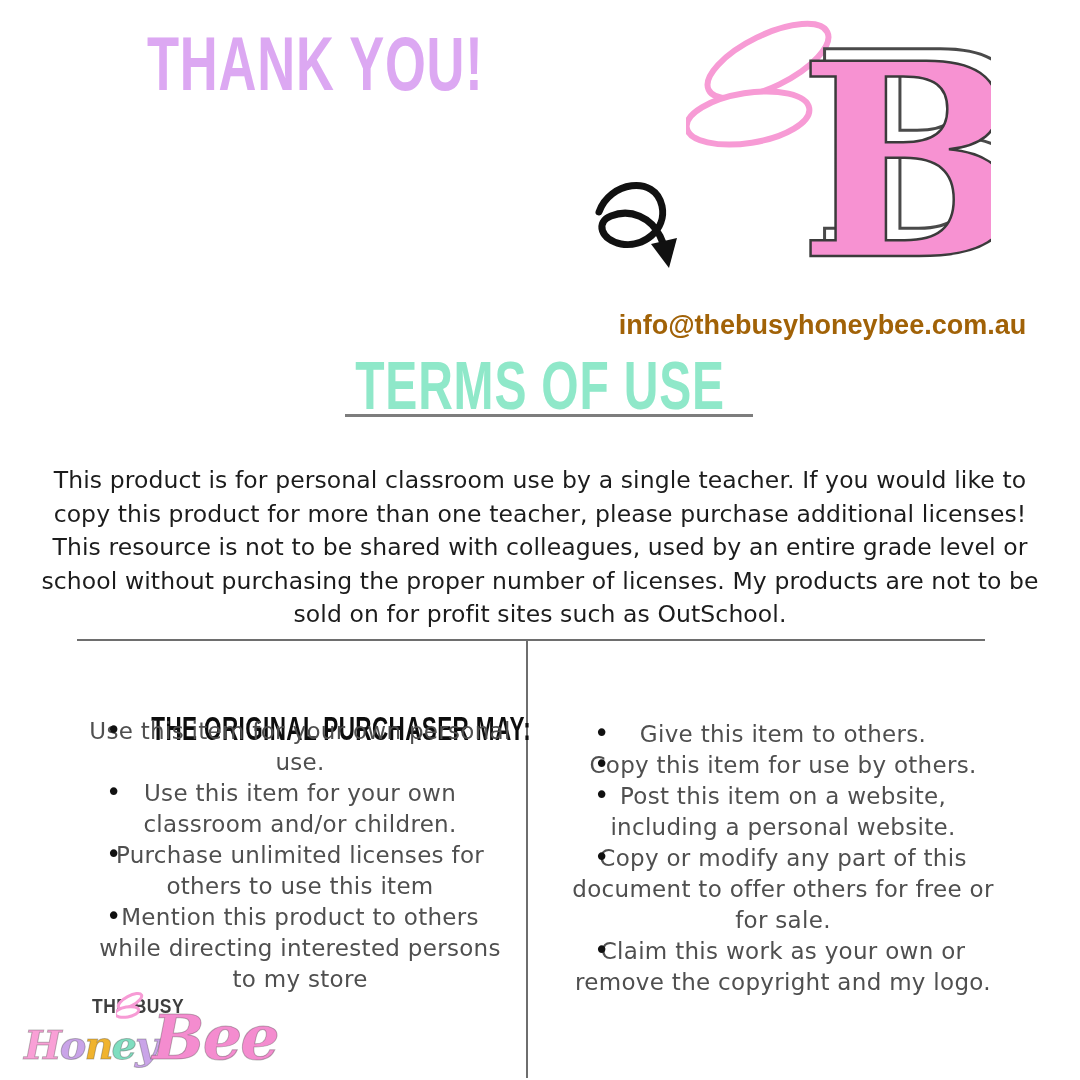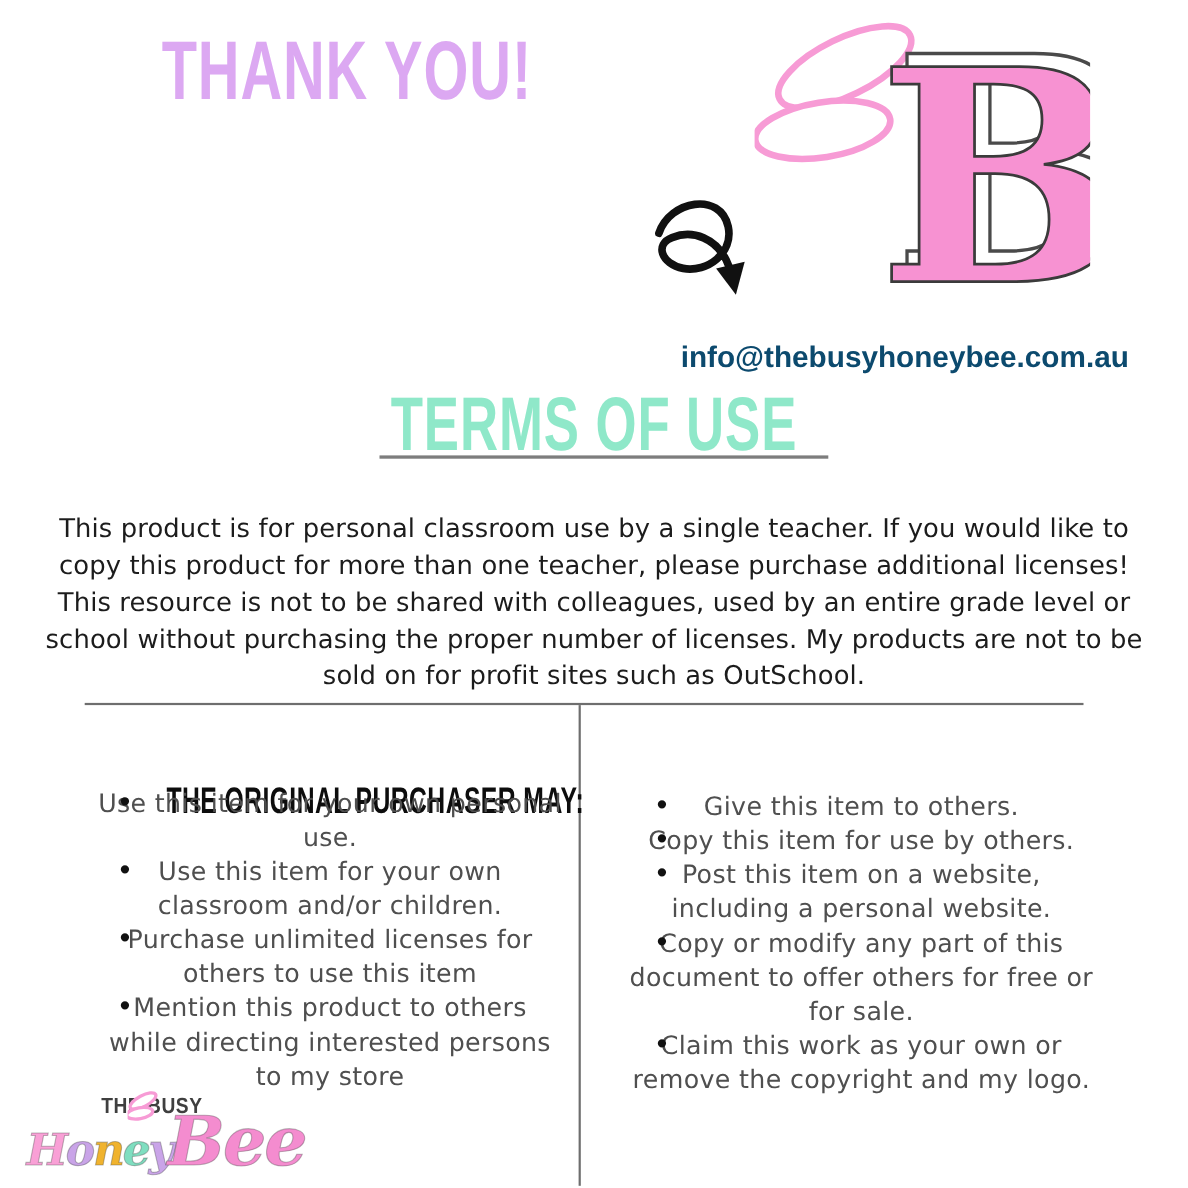--- a/index.html
+++ b/index.html
@@ -13,21 +13,21 @@
   .thankyou-title{position:absolute;left:95px;top:20px;width:440px;text-align:center;}
   .thankyou-title .display{font-size:64px;letter-spacing:1px;transform:scale(0.82,1.18);}
 
   .thankyou-msg{position:absolute;left:38px;top:124px;width:560px;margin:0;text-align:center;
                 font-size:24px;line-height:35px;font-weight:400;letter-spacing:0.2px;}
 
   .arrow-svg{position:absolute;left:593px;top:176px;}
   .b-logo-svg{position:absolute;left:686px;top:6px;}
 
   .email{position:absolute;left:600px;top:310px;width:445px;text-align:center;
-         font-family:"Liberation Sans",sans-serif;font-weight:700;font-size:27px;color:#0c4a6e;}
+         font-family:"Liberation Sans",sans-serif;font-weight:700;font-size:27px;color:#a16207;}
 
   .terms-title{position:absolute;left:300px;top:346px;width:480px;text-align:center;}
   .terms-title .display{font-size:60px;letter-spacing:1px;transform:scale(0.80,1.15);}
   .terms-underline{position:absolute;left:345px;top:414px;width:408px;height:3px;background:#7d7d7d;}
 
   .terms-body{position:absolute;left:38px;top:464px;width:1004px;margin:0;text-align:center;
               font-size:23.5px;line-height:33.5px;font-weight:400;letter-spacing:0.1px;}
 
   .hrule{position:absolute;left:77px;top:639px;width:908px;height:2px;background:#6e6e6e;}
   .vrule{position:absolute;left:526px;top:641px;width:2px;height:437px;background:#6e6e6e;}

